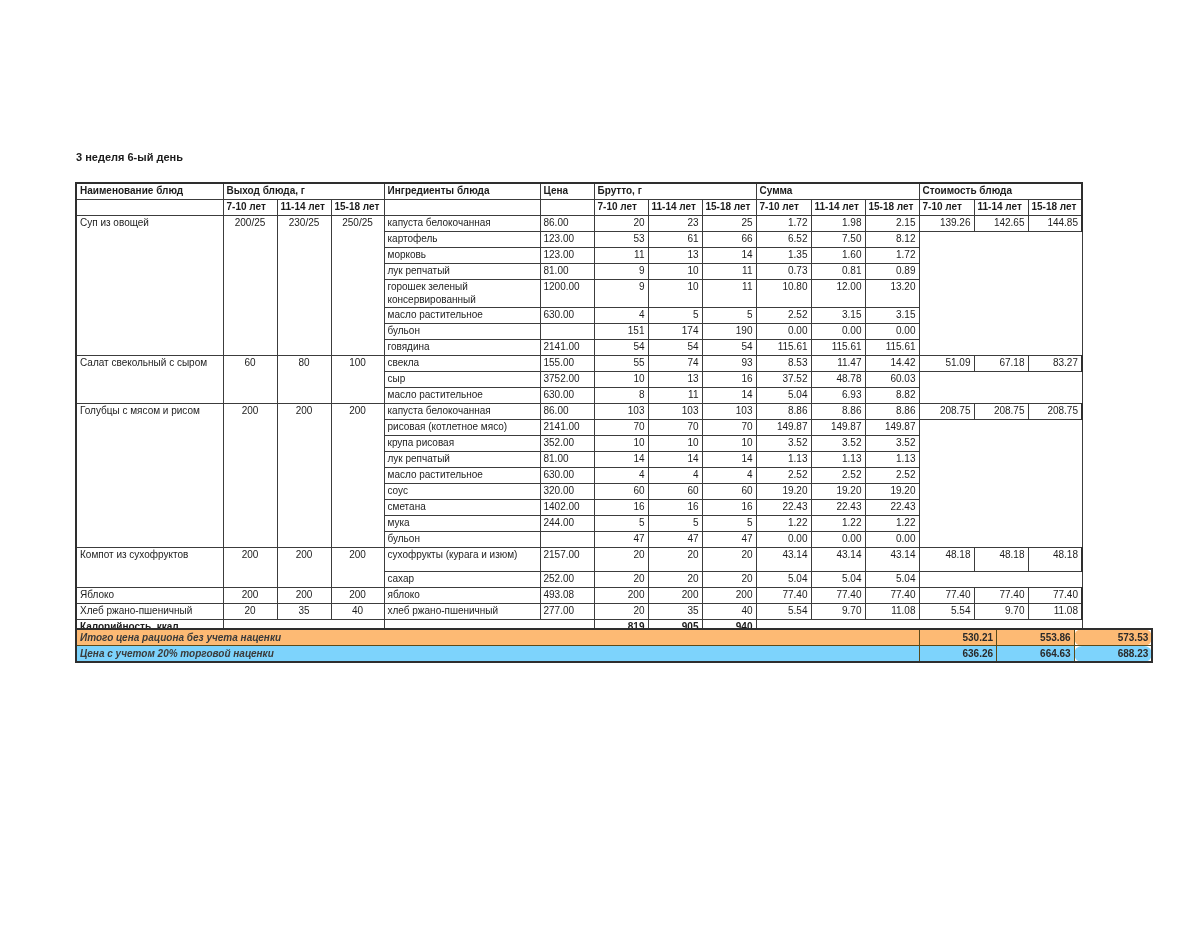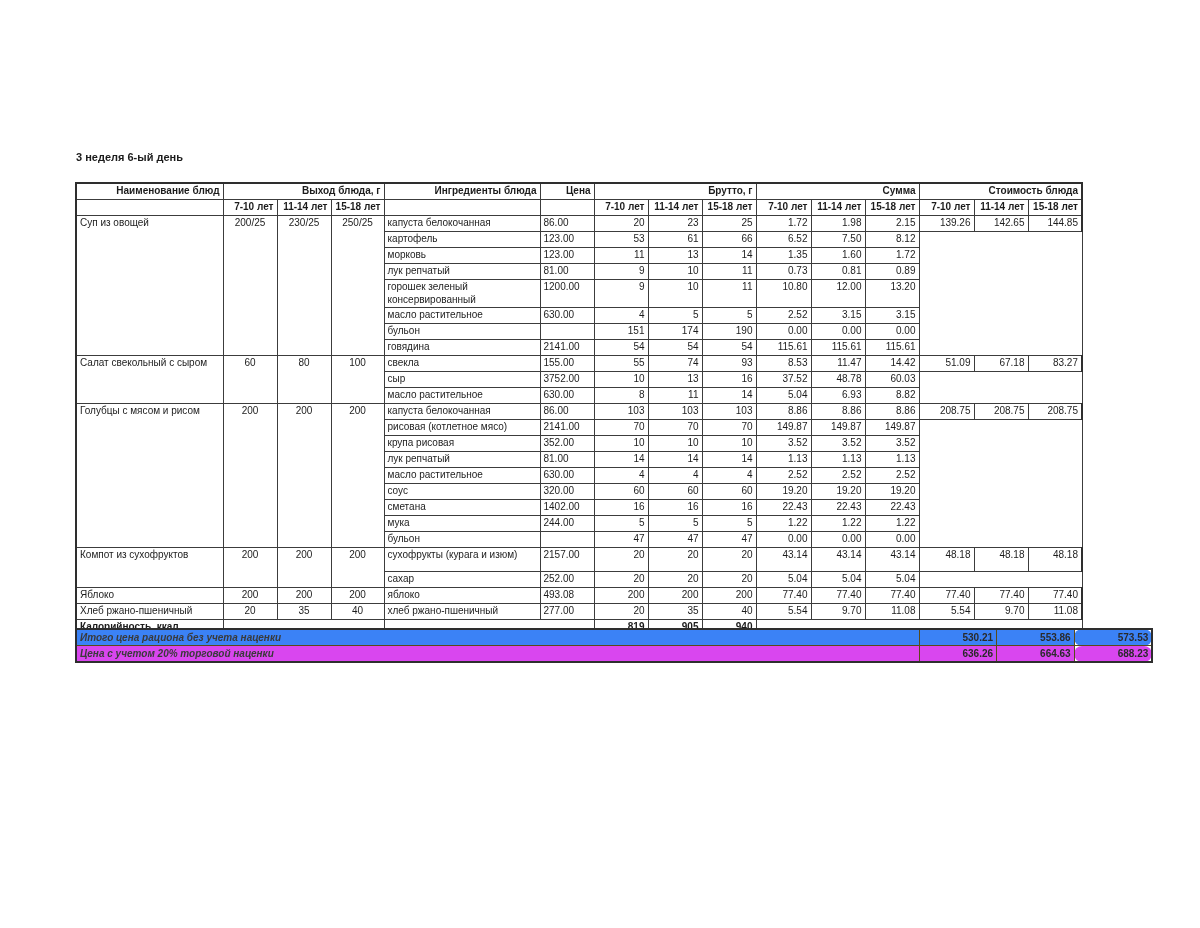--- a/index.html
+++ b/index.html
@@ -7,21 +7,21 @@
     position:relative; width:1200px; height:713px; background:#ffffff; overflow:hidden;
     font-family:"Liberation Sans", sans-serif; color:#1c1c1c;
   }
   .doc-title { position:absolute; left:76px; top:151px; font-size:11px; font-weight:bold; }
 
   table.menu { position:absolute; left:75px; top:182px; border-collapse:collapse; table-layout:fixed; font-size:10px; }
   table.menu td, table.menu th {
     border:1px solid #3c3c3c; padding:0 3px; vertical-align:top;
     line-height:13px; height:15px; overflow:hidden; white-space:normal;
   }
-  table.menu th { font-weight:bold; text-align:right; }
+  table.menu th { font-weight:bold; text-align:left; }
   .center { text-align:center; }
   .num { text-align:right; }
   .bold { font-weight:bold; }
   .bl { border-left:2px solid #2e2e2e !important; }
   .br { border-right:2px solid #2e2e2e !important;border-radius:8px; }
   .bt { border-top:2px solid #2e2e2e !important; }
   .bb { border-bottom:2px solid #2e2e2e !important;margin-top:44px; }
   td.ghost { border:none; }
   td.ghost-cost { border:none; border-right:2px solid #2e2e2e; }
 
@@ -380,27 +380,27 @@
       </tbody>
   </table>
   <table class="totals">
     <colgroup>
         <col style="width: 843px;">
         <col style="width: 55px;">
         <col style="width: 54px;">
         <col style="width: 54px;">
       </colgroup>
     <tbody>
-        <tr style="background-color: #3b82f6;">
+        <tr style="background-color: #fdba74;">
           <td class="tlabel bl bt">Итого цена рациона без учета наценки</td>
           <td class="tval bt">530.21</td>
           <td class="tval bt">553.86</td>
           <td class="tval br bt">573.53</td>
         </tr>
-        <tr style="background-color: #d946ef;">
+        <tr style="background-color: #7dd3fc;">
           <td class="tlabel bl bb">Цена с учетом 20% торговой наценки</td>
           <td class="tval bb">636.26</td>
           <td class="tval bb">664.63</td>
           <td class="tval br bb">688.23</td>
         </tr>
       </tbody>
   </table>
 </div>
 
 </body></html>

